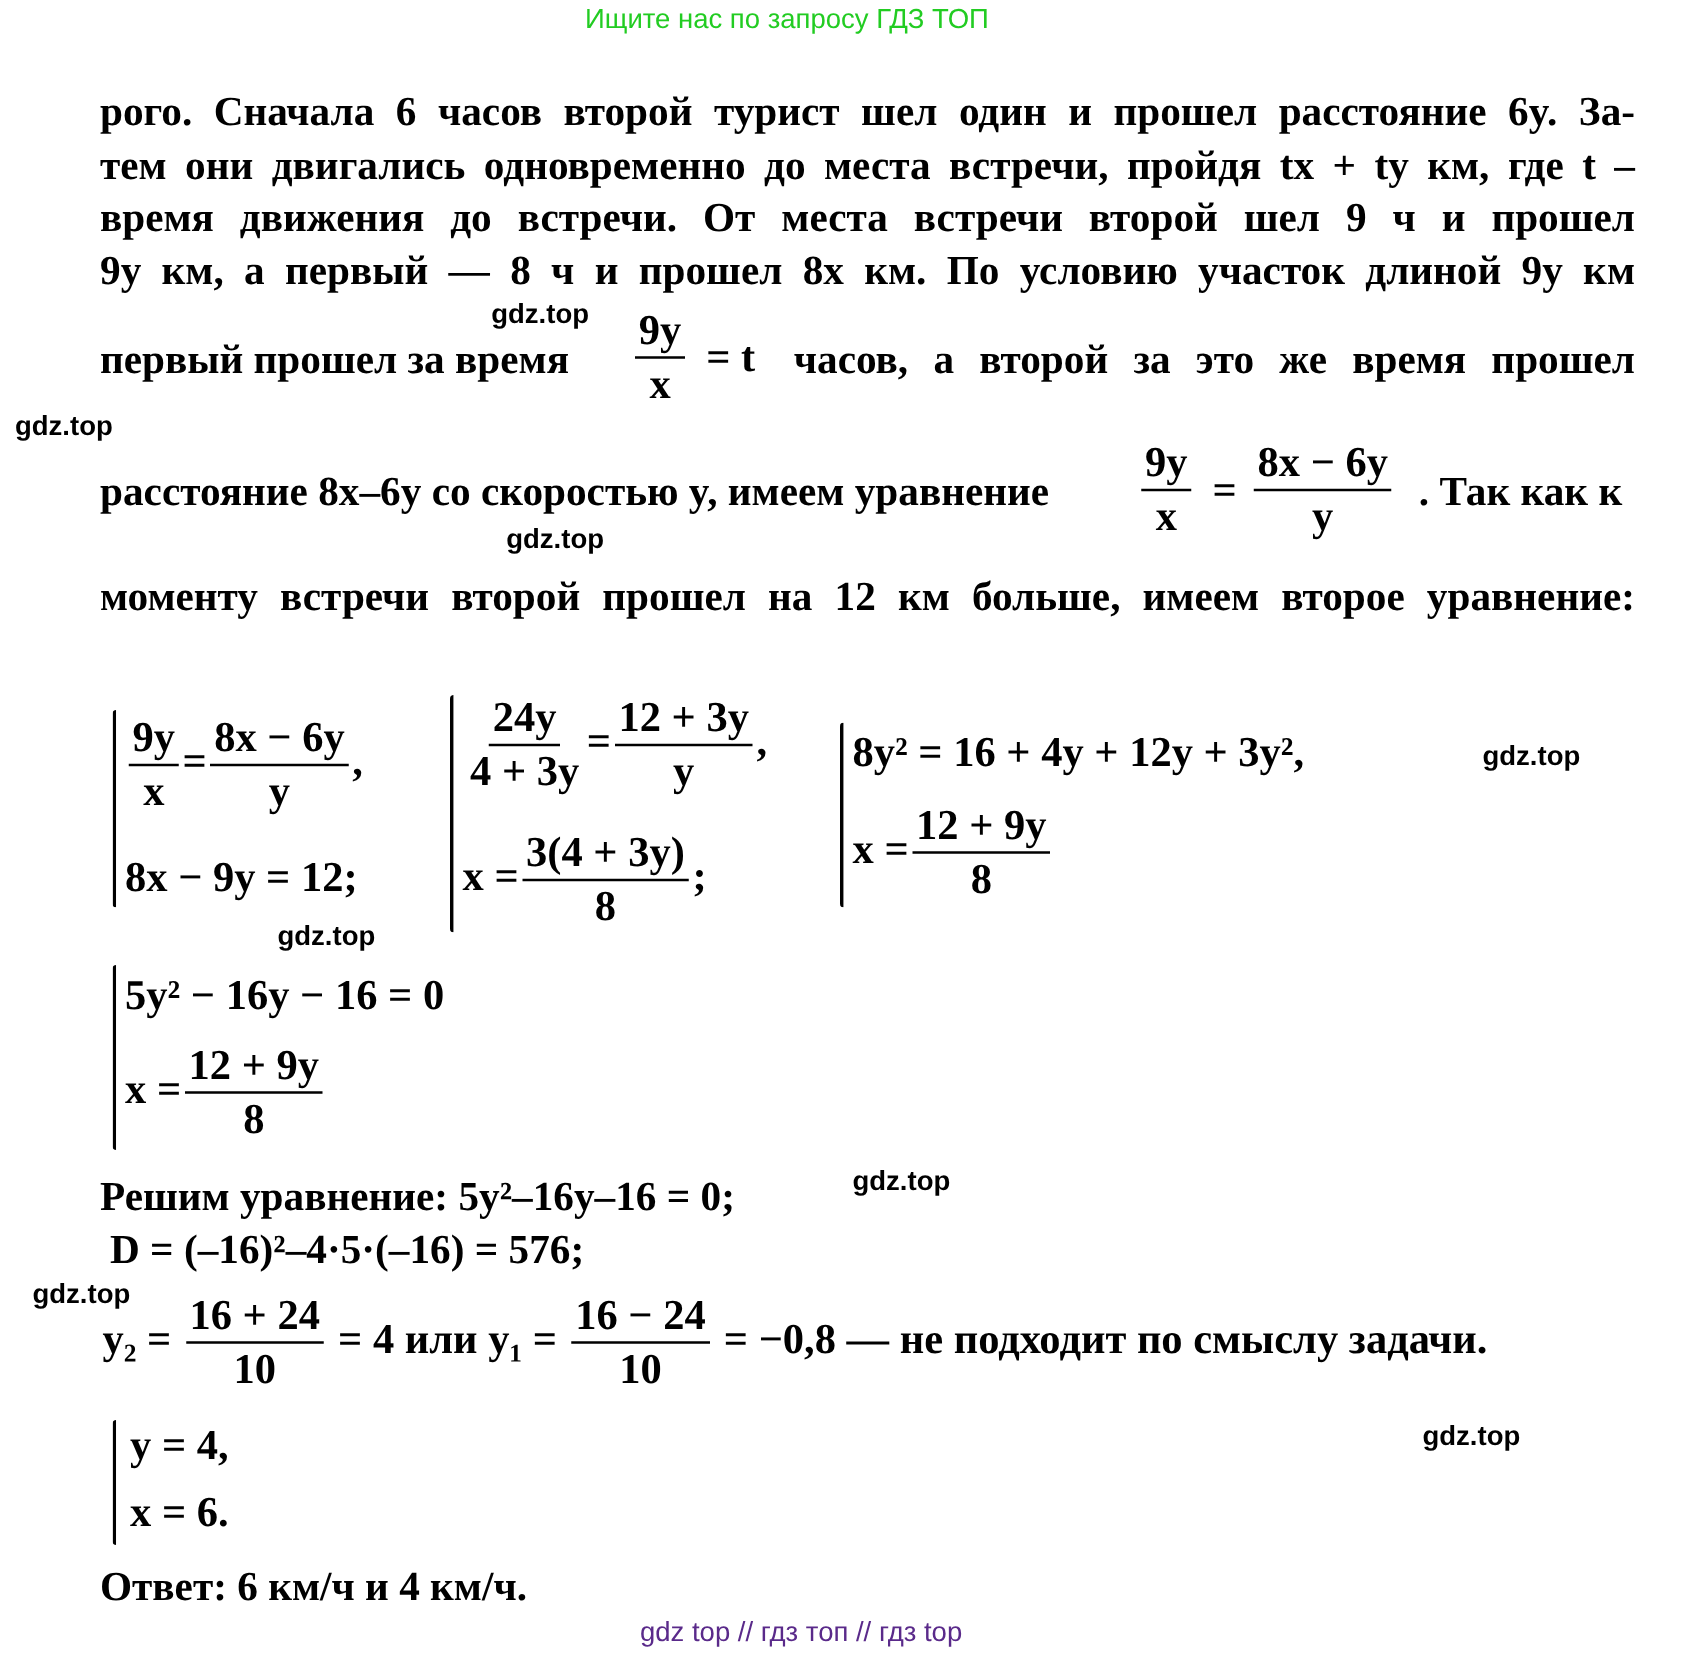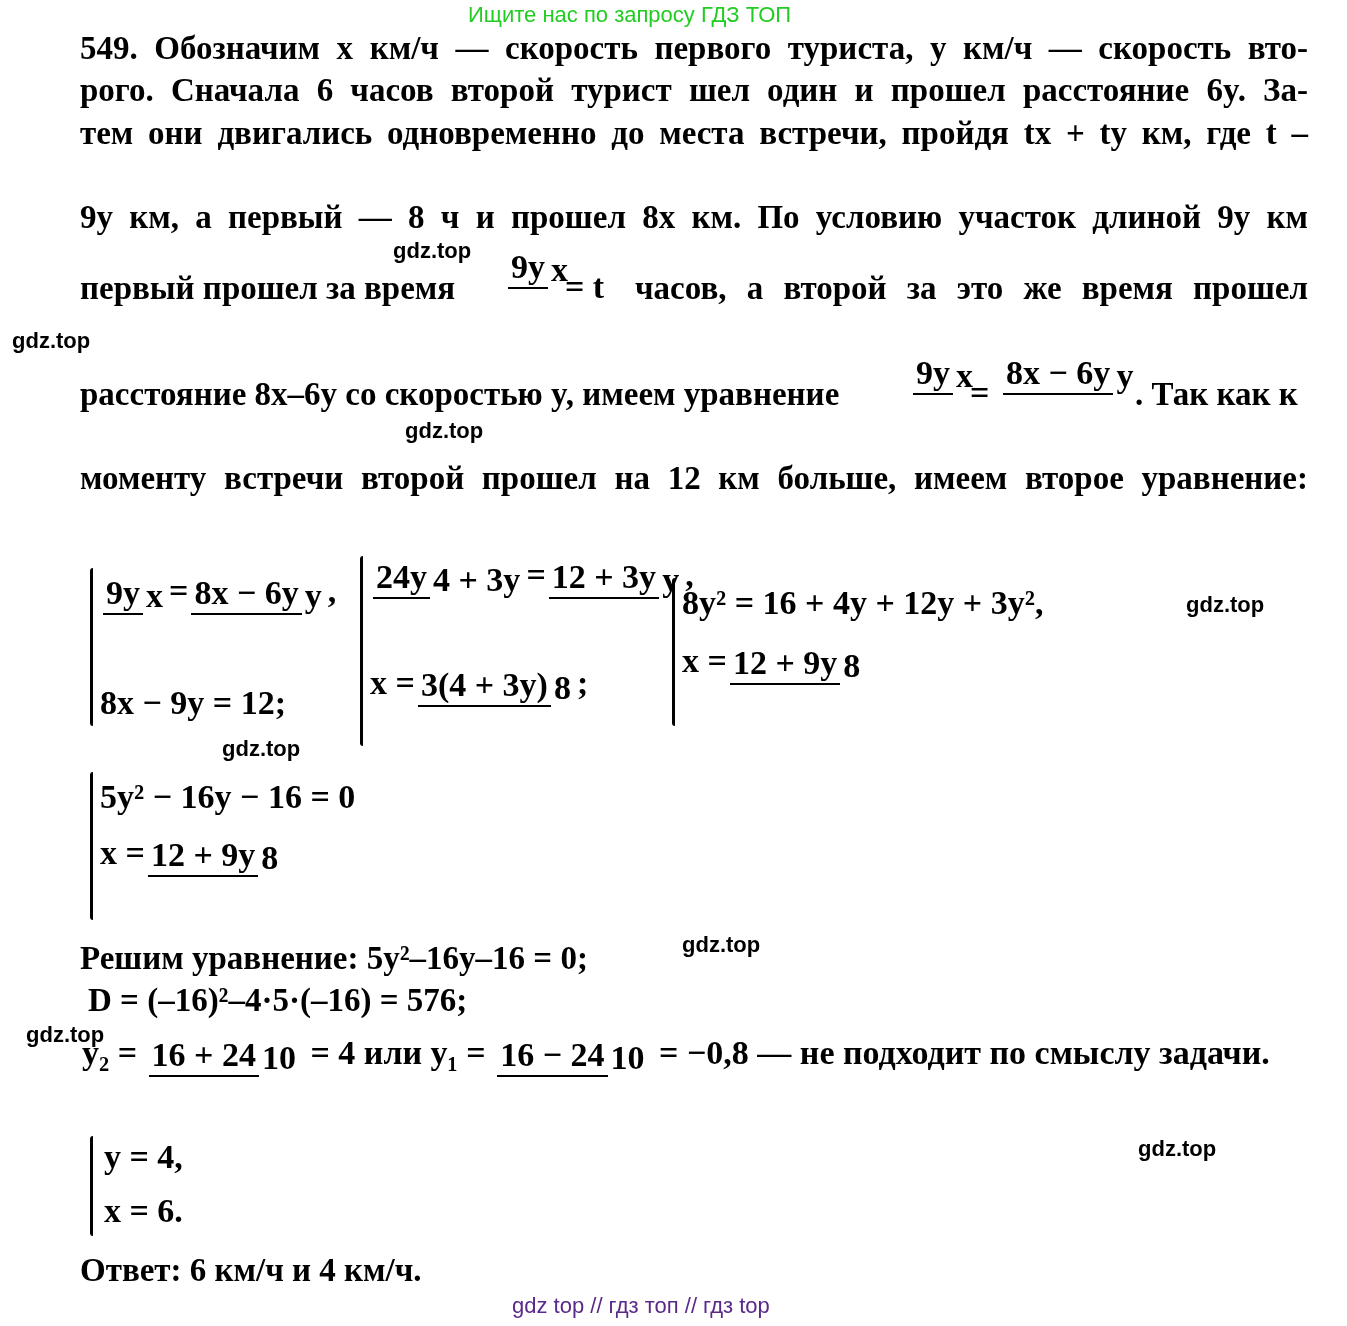--- a/index.html
+++ b/index.html
@@ -6,39 +6,36 @@
   body { width: 1347px; height: 1326px; position: relative; overflow: hidden; }
   .page { position: absolute; left: 0; top: 0; width: 1347px; height: 1326px; }
   .serif { font-family: "Liberation Serif", "DejaVu Serif", serif; color: #000; font-weight: bold; }
   .sans { font-family: "Liberation Sans", "DejaVu Sans", sans-serif; }
   .abs { position: absolute; white-space: nowrap; }
   .line { font-size: 33px; line-height: 40px; }
   .just { text-align: justify; text-align-last: justify; width: 1228px; }
   .wm { color: #000000; font-size: 22px; font-weight: bold; }
   .top-banner { color: #22cc22; font-size: 22px; }
   .bottom-banner { color: #5a2a8a; font-size: 22px; }
-  .frac { display: inline-flex; flex-direction: row; align-items: center; vertical-align: middle; line-height: 1.1; margin: 0 3px; }
+  .frac { display: inline-flex; flex-direction: column; align-items: center; vertical-align: middle; line-height: 1.1; margin: 0 3px; }
   .frac .num { border-bottom: 2px solid #000; padding: 0 3px 2px; }
   .frac .den { padding: 2px 3px 0; }
   .brace { position: absolute; border-left: 3px solid #000; border-radius: 12px 0 0 12px; }
   .eq { font-size: 34px; }
 </style>
 </head>
 <body>
 
 <div class="page">
 
   <div class="abs sans top-banner" style="left:468px; top:2px;">Ищите нас по запросу ГДЗ ТОП</div>
 
-  <div class="abs serif line just" style="left:80px; top:28px;">
-    <span>549.</span>
-    <span>Обозначим x км/ч — скорость первого туриста, y км/ч — скорость вто-</span>
-  </div>
   <div class="abs serif line just" style="left:80px; top:70px;">рого. Сначала 6 часов второй турист шел один и прошел расстояние 6y. За-</div>
   <div class="abs serif line just" style="left:80px; top:113px;">тем они двигались одновременно до места встречи, пройдя tx + ty км, где t –</div>
+  <div class="abs serif line just" style="left:80px; top:155px;">время движения до встречи. От места встречи второй шел 9 ч и прошел</div>
   <div class="abs serif line just" style="left:80px; top:197px;">9y км, а первый — 8 ч и прошел 8x км. По условию участок длиной 9y км</div>
 
   <div class="abs serif line" style="left:80px; top:268px;">первый прошел за время</div>
   <div class="abs serif eq" style="left:505px; top:246px;">
     <span class="frac">
         <span class="num">9y</span>
         <span class="den">x</span>
       </span>
   </div>
   <div class="abs serif eq" style="left:565px; top:268px;">= t</div>

